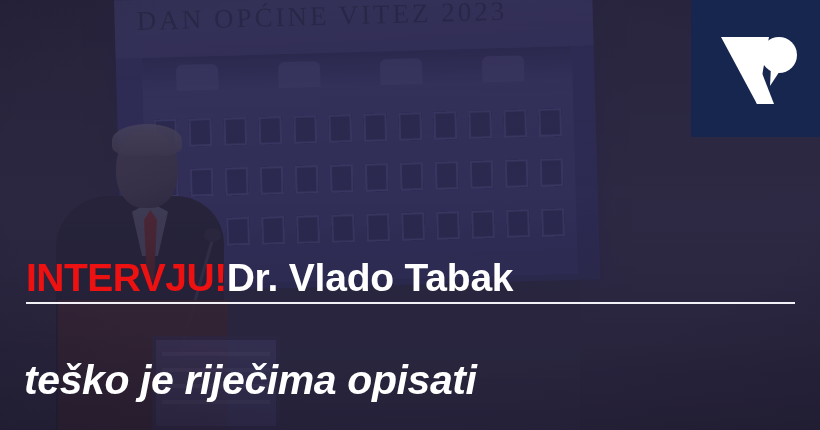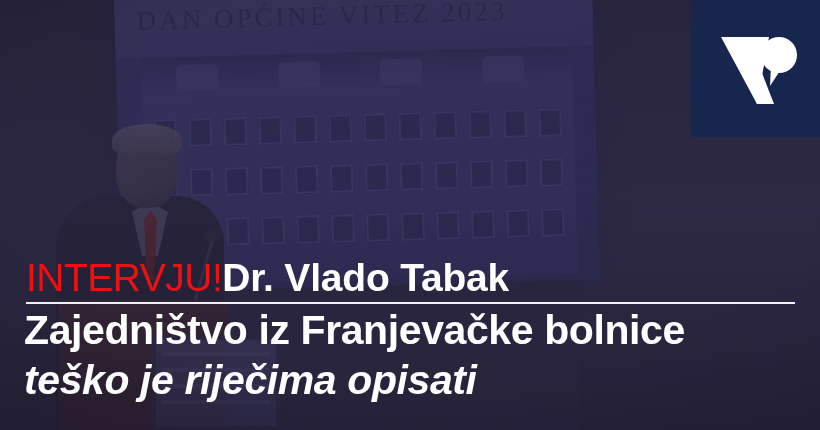--- a/index.html
+++ b/index.html
@@ -218,21 +218,21 @@
     z-index: 5;
   }
   .line1 {
     position: absolute;
     left: 26px; top: 10px;
     white-space: nowrap;
     line-height: 1;
   }
   .kicker {
     font-size: 39px;
-    font-weight: normal;
+    font-weight: bold;
     color: #ee1111;
     letter-spacing: -0.5px;
   }
   .name {
     font-size: 39px;
     font-weight: bold;
     color: #ffffff;
     letter-spacing: -0.2px;
   }
   .rule {
@@ -351,18 +351,17 @@
   </div>
 
   <div class="caption">
 
     <div class="line1">
       <span class="kicker">INTERVJU!</span><span class="name">Dr. Vlado Tabak</span>
     </div>
 
     <div class="rule"></div>
 
-    <div class="line2">Zajedništvo iz Franjevačke bolnice</div>
 
     <div class="line3">teško je riječima opisati</div>
   </div>
 
 </div>
 
 </body></html>

